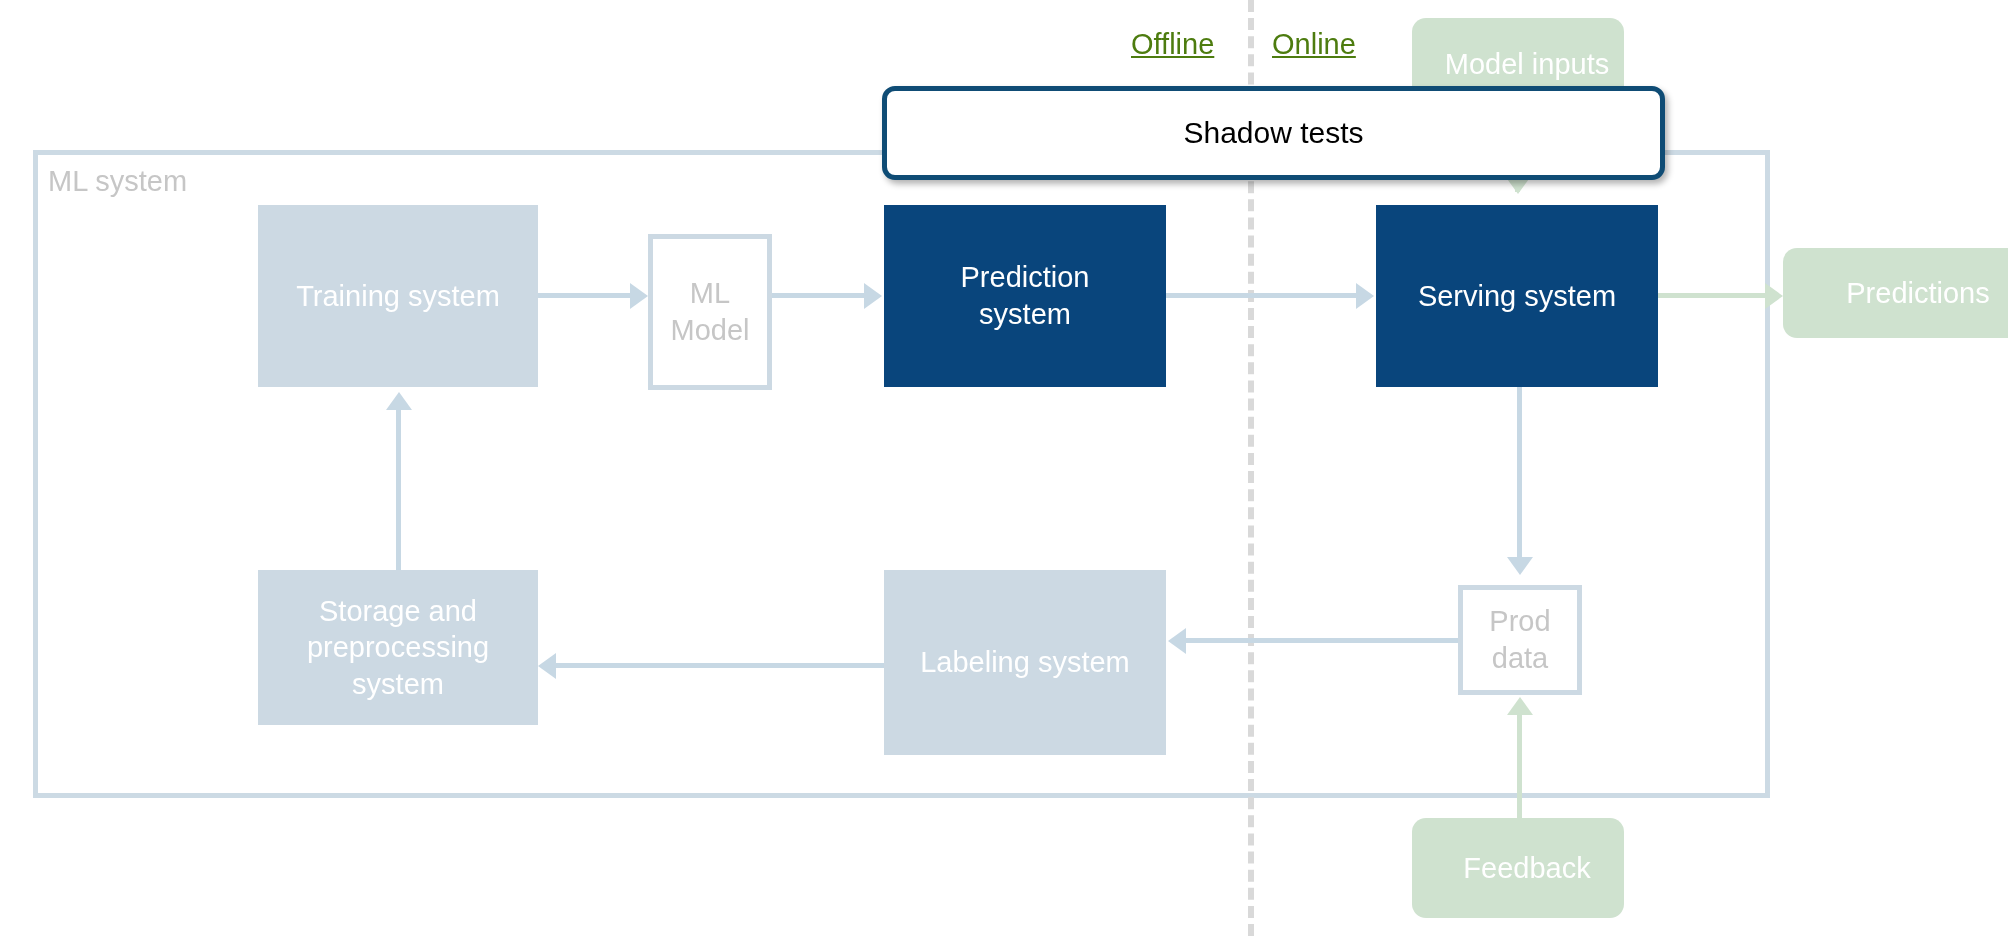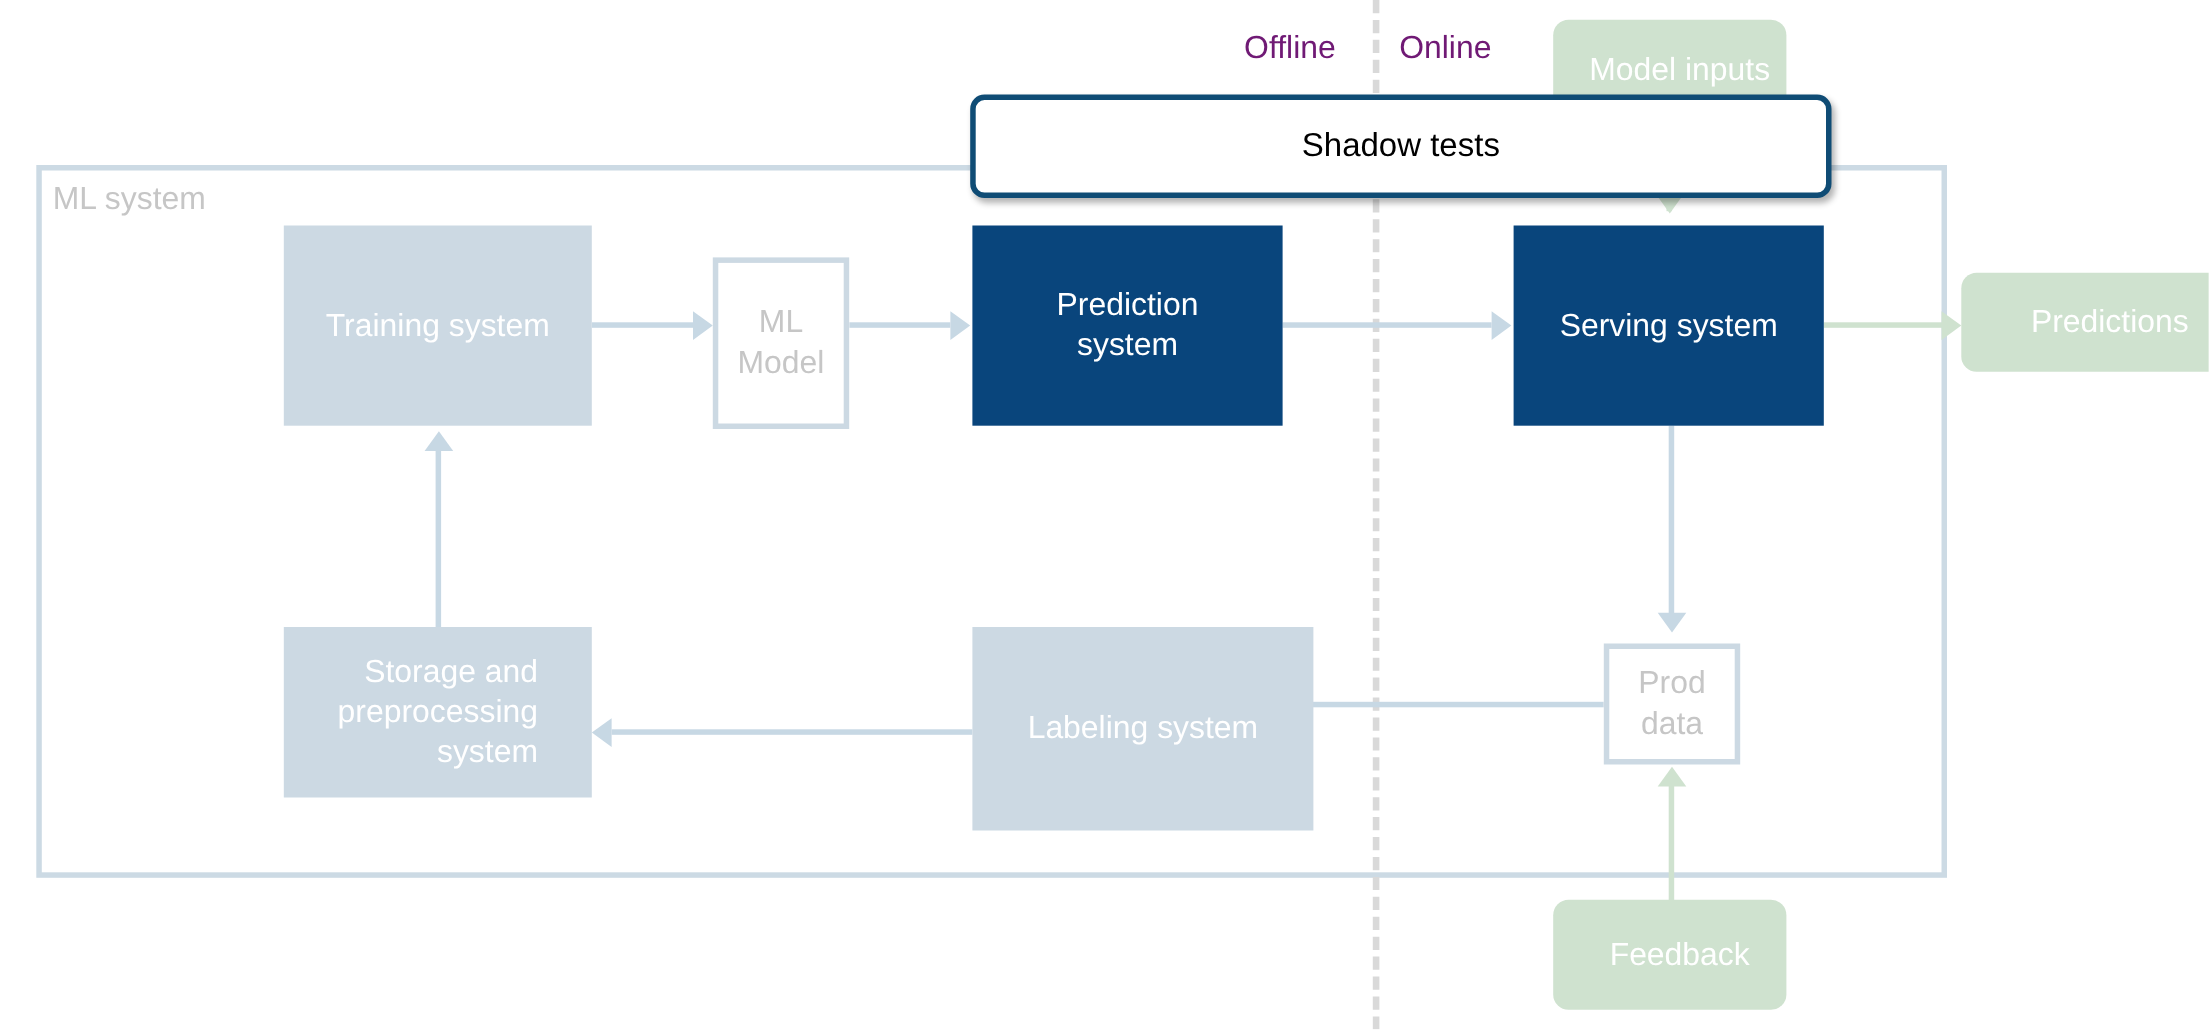--- a/index.html
+++ b/index.html
@@ -41,21 +41,20 @@
     align-items: center;
     justify-content: center;
     text-align: center;
     line-height: 1.26;
     z-index: 4;
   }
   .node-light {
     background: #ccd9e3;
     color: #ffffff;
     font-size: 29px;
-    text-align: right;
   }
   .node-navy {
     background: #09457c;
     color: #ffffff;
     font-size: 29px;
   }
   .node-outline {
     background: #ffffff;
     border: 5px solid #ccd9e3;
     color: #c6c6c6;
@@ -68,21 +67,21 @@
     border-radius: 14px;
     padding-left: 18px;
   }
 
   
   .n-training   { left: 258px;  top: 205px; width: 280px; height: 182px; }
   .n-mlmodel    { left: 648px;  top: 234px; width: 124px; height: 156px; }
   .n-prediction { left: 884px;  top: 205px; width: 282px; height: 182px; }
   .n-serving    { left: 1376px; top: 205px; width: 282px; height: 182px; }
   .n-storage    { left: 258px;  top: 570px; width: 280px; height: 155px; }
-  .n-labeling   { left: 884px;  top: 570px; width: 310px; height: 185px; }
+  .n-labeling   { left: 884px;  top: 570px; width: 282px; height: 185px; }
   .n-proddata   { left: 1458px; top: 585px; width: 124px; height: 110px; }
   .n-modelinput { left: 1412px; top: 18px;  width: 212px; height: 92px;  z-index: 3; }
   .n-predictions{ left: 1783px; top: 248px; width: 252px; height: 90px;  z-index: 5; }
   .n-feedback   { left: 1412px; top: 818px; width: 212px; height: 100px; z-index: 5; }
 
   
   .shadow-tests {
     left: 882px; top: 86px; width: 783px; height: 94px;
     background: #ffffff;
     border: 5px solid #0f4c75;
@@ -90,23 +89,24 @@
     display: flex; align-items: center; justify-content: center;
     color: #000000;
     font-size: 30px;
     box-shadow: 3px 4px 6px rgba(0,0,0,0.30);
     z-index: 10;
   }
 
   
   .phase-label {
     font-size: 29px;
-    color: #701a75;
+    color: #4d7c0f;
     z-index: 6;
     white-space: nowrap;
+    text-decoration: underline;
   }
   .lbl-offline { left: 1131px; top: 28px; }
   .lbl-online  { left: 1272px; top: 28px; }
   .divider {
     left: 1248px; top: 0px; width: 6px; height: 936px;
     border-left: 6px dashed #d9d9d9;
     z-index: 2;
   }
 
   

